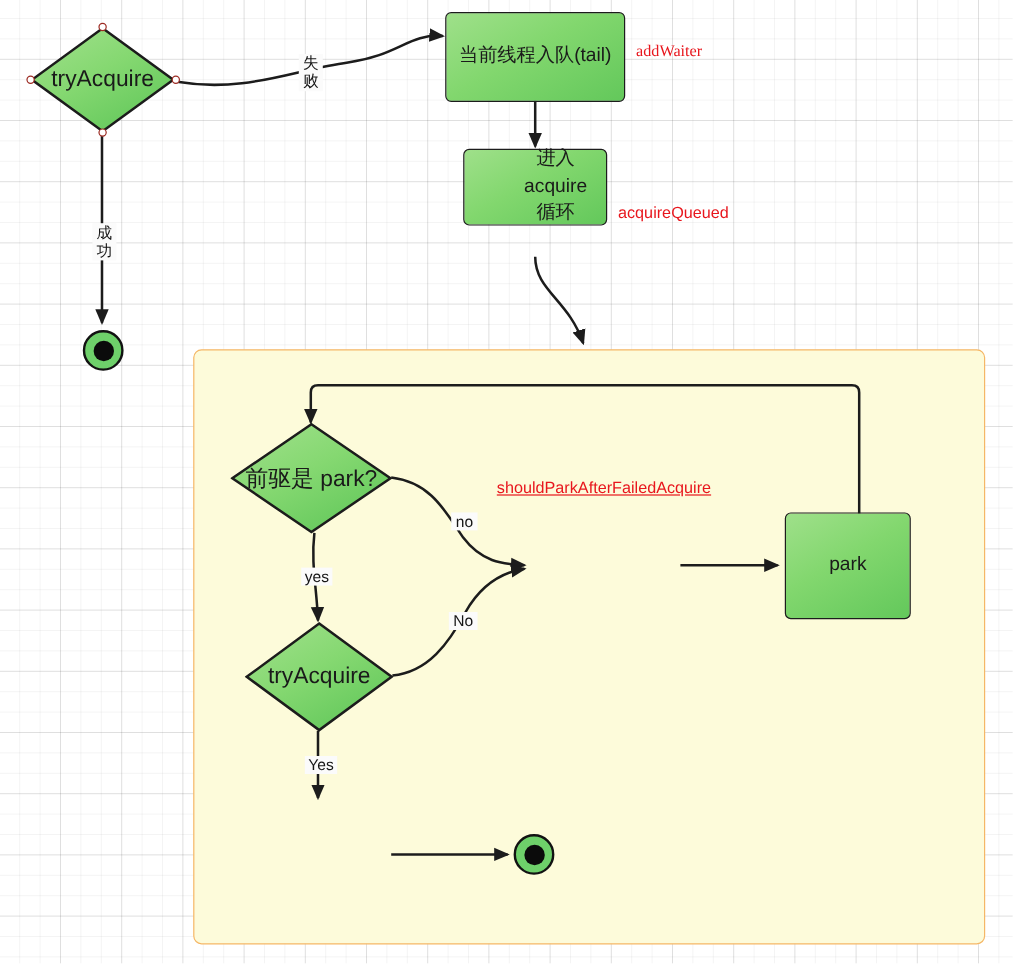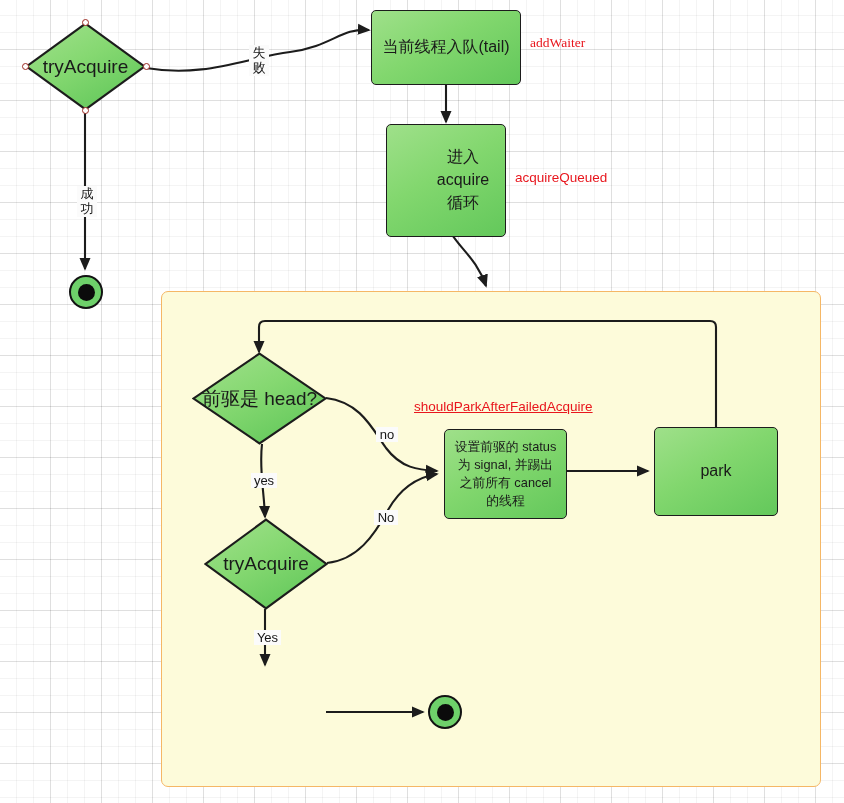--- a/index.html
+++ b/index.html
@@ -186,62 +186,56 @@
   </div>
   <div class="handle" style="left:82px; top:19px;"></div>
   <div class="handle" style="left:143px; top:63px;"></div>
   <div class="handle" style="left:82px; top:107px;"></div>
   <div class="handle" style="left:22px; top:63px;"></div>
 
   <div class="node box" style="left:371px; top:10px; width:150px; height:75px;">
     <span>当前线程入队(tail)</span>
   </div>
 
-  <div class="node box" style="left:386px; top:124px; width:120px; height:113px;padding-left:40px;">
+  <div class="node box" style="left:386px; top:124px; width:120px; height:64px;padding-left:40px;">
     <span>进入 acquire 循环</span>
   </div>
 
   <div class="endnode" style="left:69px; top:275px;"></div>
 
   <div class="diamond-wrap" style="left:192px; top:352px; width:135px; height:93px;">
     <svg width="135" height="93" viewBox="0 0 135 93" xmlns="http://www.w3.org/2000/svg">
       <defs>
         <linearGradient id="g2" x1="0" y1="0" x2="0.75" y2="1">
           <stop offset="0%" stop-color="#a2e18d"></stop>
           <stop offset="50%" stop-color="#85d871"></stop>
           <stop offset="100%" stop-color="#63c85b"></stop>
         </linearGradient>
       </defs>
       <polygon points="67.5,1.6 133.4,46.5 67.5,91.4 1.6,46.5" fill="url(#g2)" stroke="#1c1c1c" stroke-width="2.1"></polygon>
     </svg>
-    <div class="diamond-label">前驱是 head?</div>
+    <div class="diamond-label">前驱是 park?</div>
   </div>
 
   <div class="diamond-wrap" style="left:204px; top:518px; width:124px; height:92px;">
     <svg width="124" height="92" viewBox="0 0 124 92" xmlns="http://www.w3.org/2000/svg">
       <defs>
         <linearGradient id="g3" x1="0" y1="0" x2="0.75" y2="1">
           <stop offset="0%" stop-color="#a2e18d"></stop>
           <stop offset="50%" stop-color="#85d871"></stop>
           <stop offset="100%" stop-color="#63c85b"></stop>
         </linearGradient>
       </defs>
       <polygon points="62,1.6 122.4,46 62,90.4 1.6,46" fill="url(#g3)" stroke="#1c1c1c" stroke-width="2.1"></polygon>
     </svg>
     <div class="diamond-label">tryAcquire</div>
   </div>
 
-  <div class="node box" style="left:444px; top:429px; width:123px; height:90px; font-size:12.8px;">
-    <span style="white-space:pre-line;">设置前驱的 status
-为 signal, 并踢出
-之前所有 cancel
-的线程</span>
-  </div>
-
-  <div class="node box" style="left:654px; top:427px; width:124px; height:89px;">
+
+  <div class="node box" style="left:654px; top:427px; width:105px; height:89px;">
     <span>park</span>
   </div>
 
 
   <div class="endnode" style="left:428px; top:695px;"></div>
 
   <div class="edge-label" style="left:249px; top:45px; width:18px;">失
 败</div>
   <div class="edge-label" style="left:77px; top:186px; width:18px;">成
 功</div>

